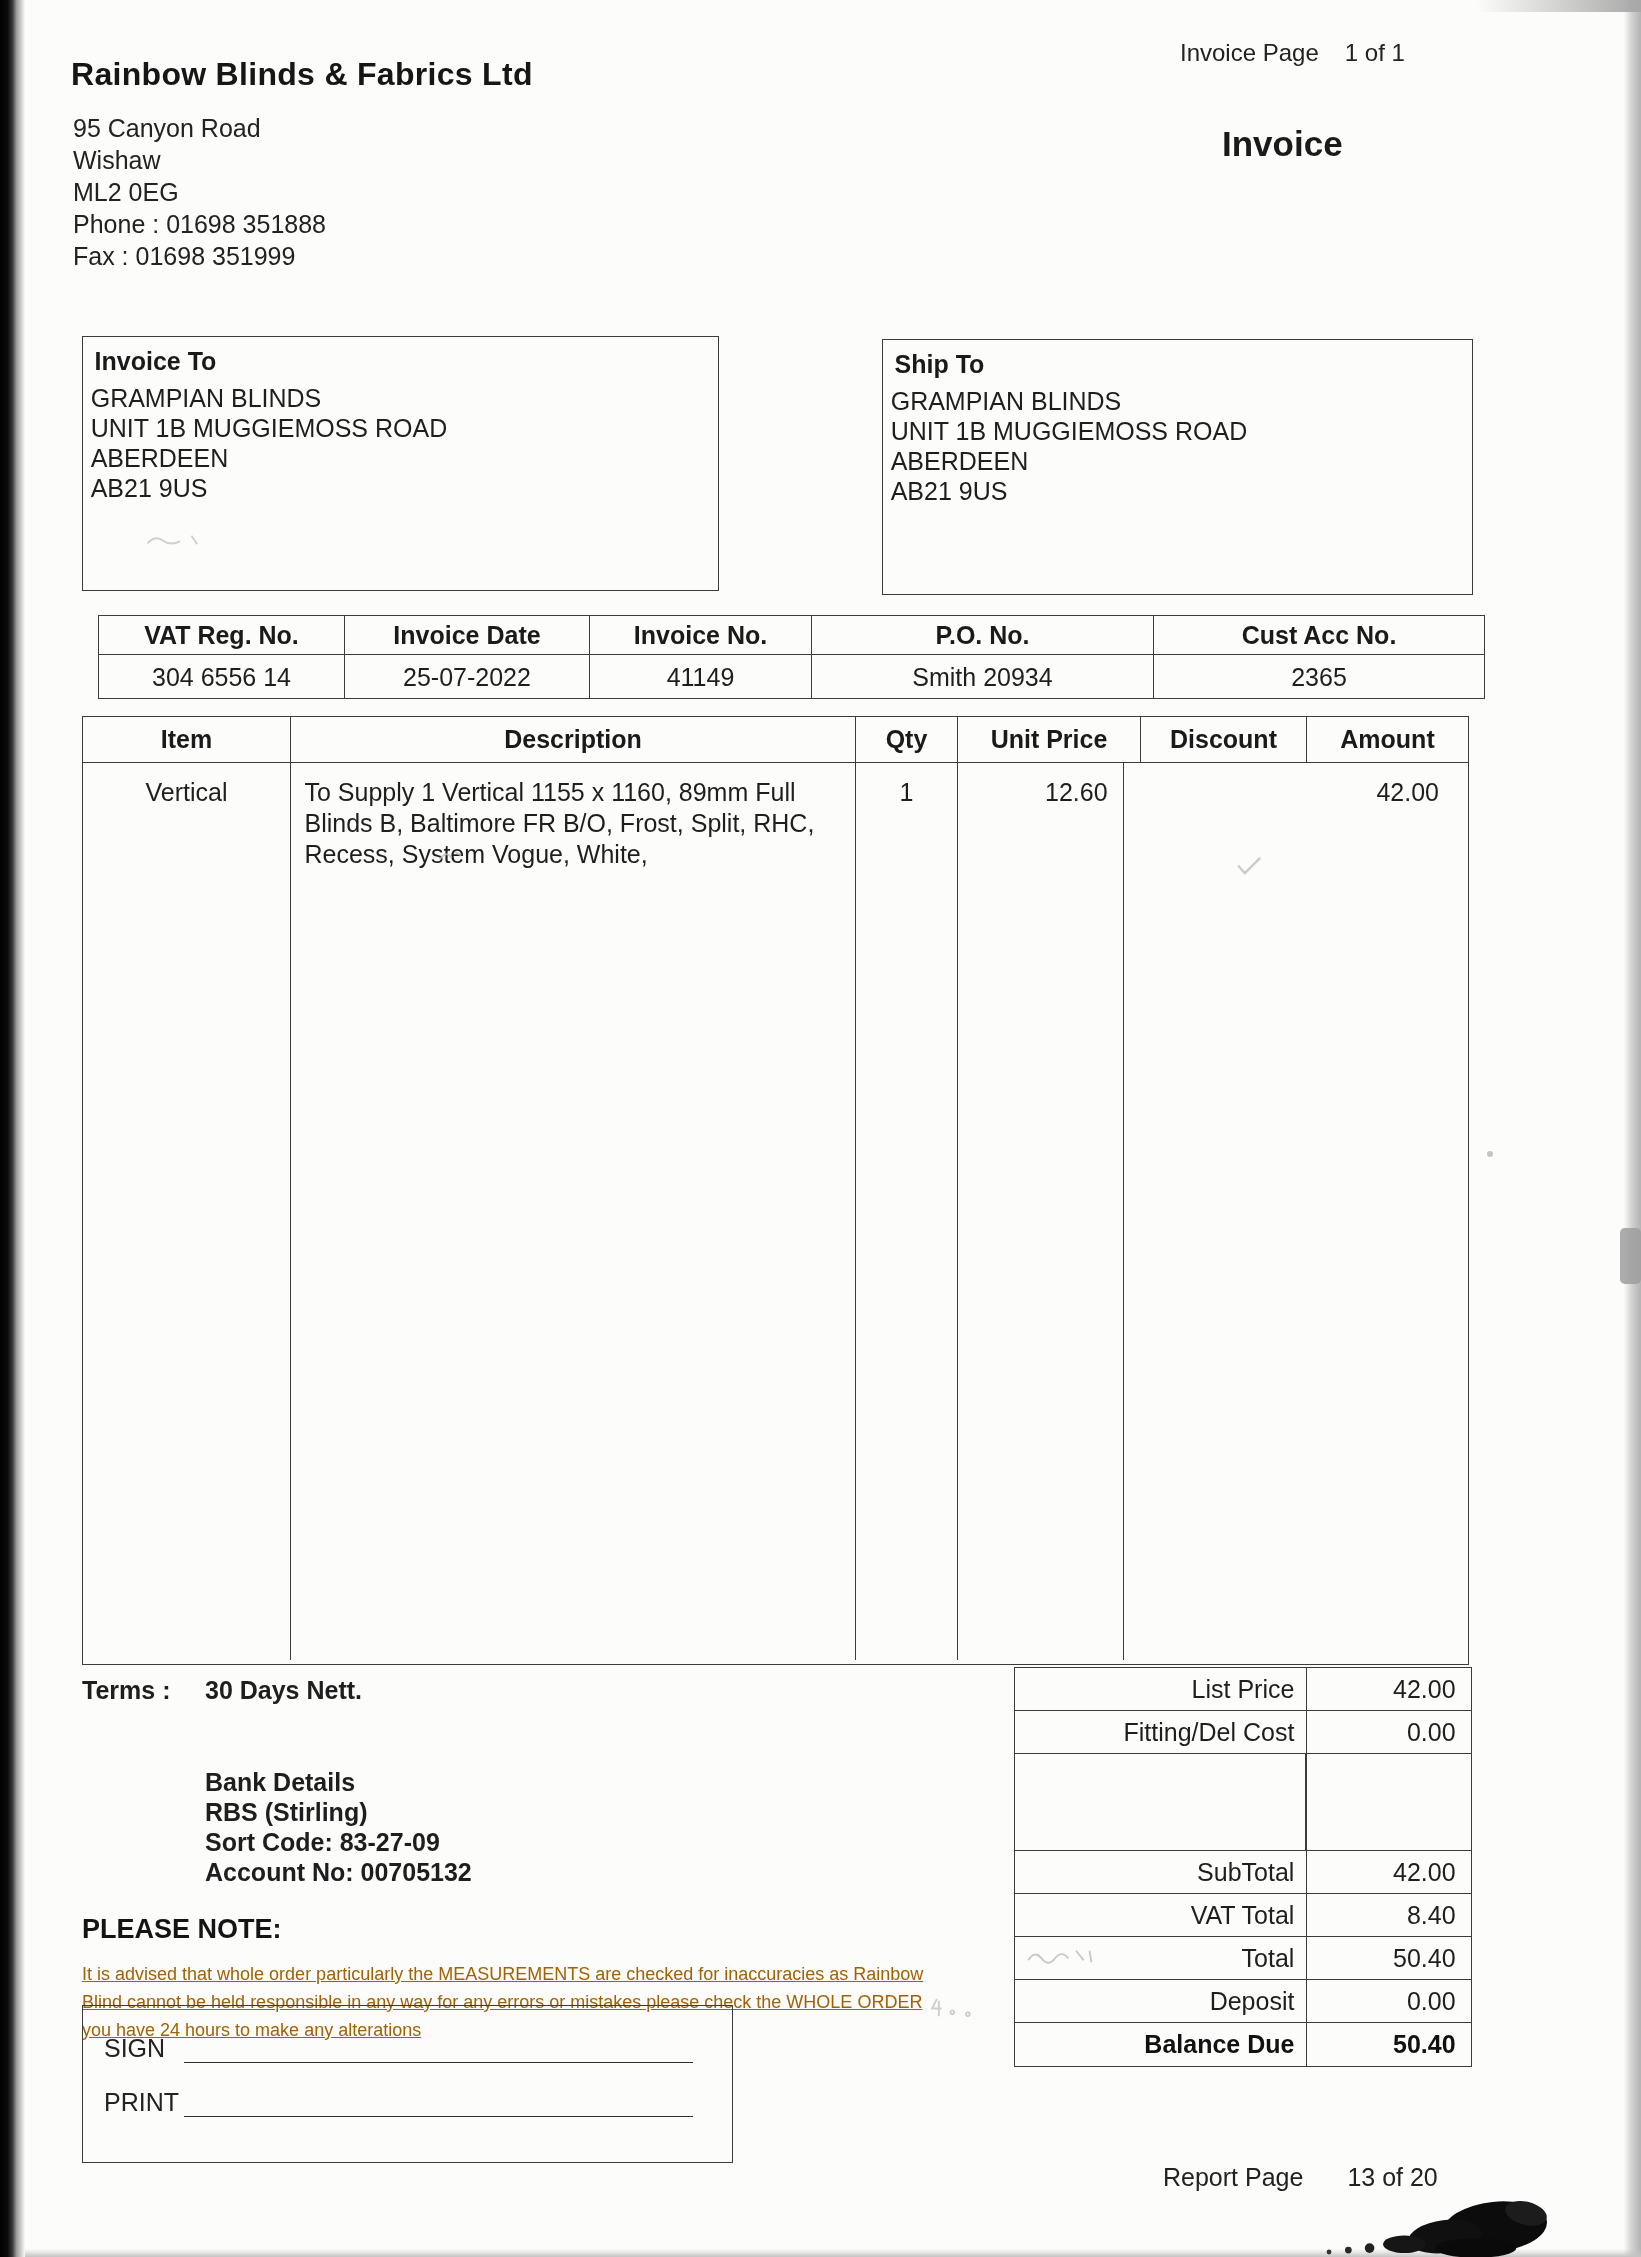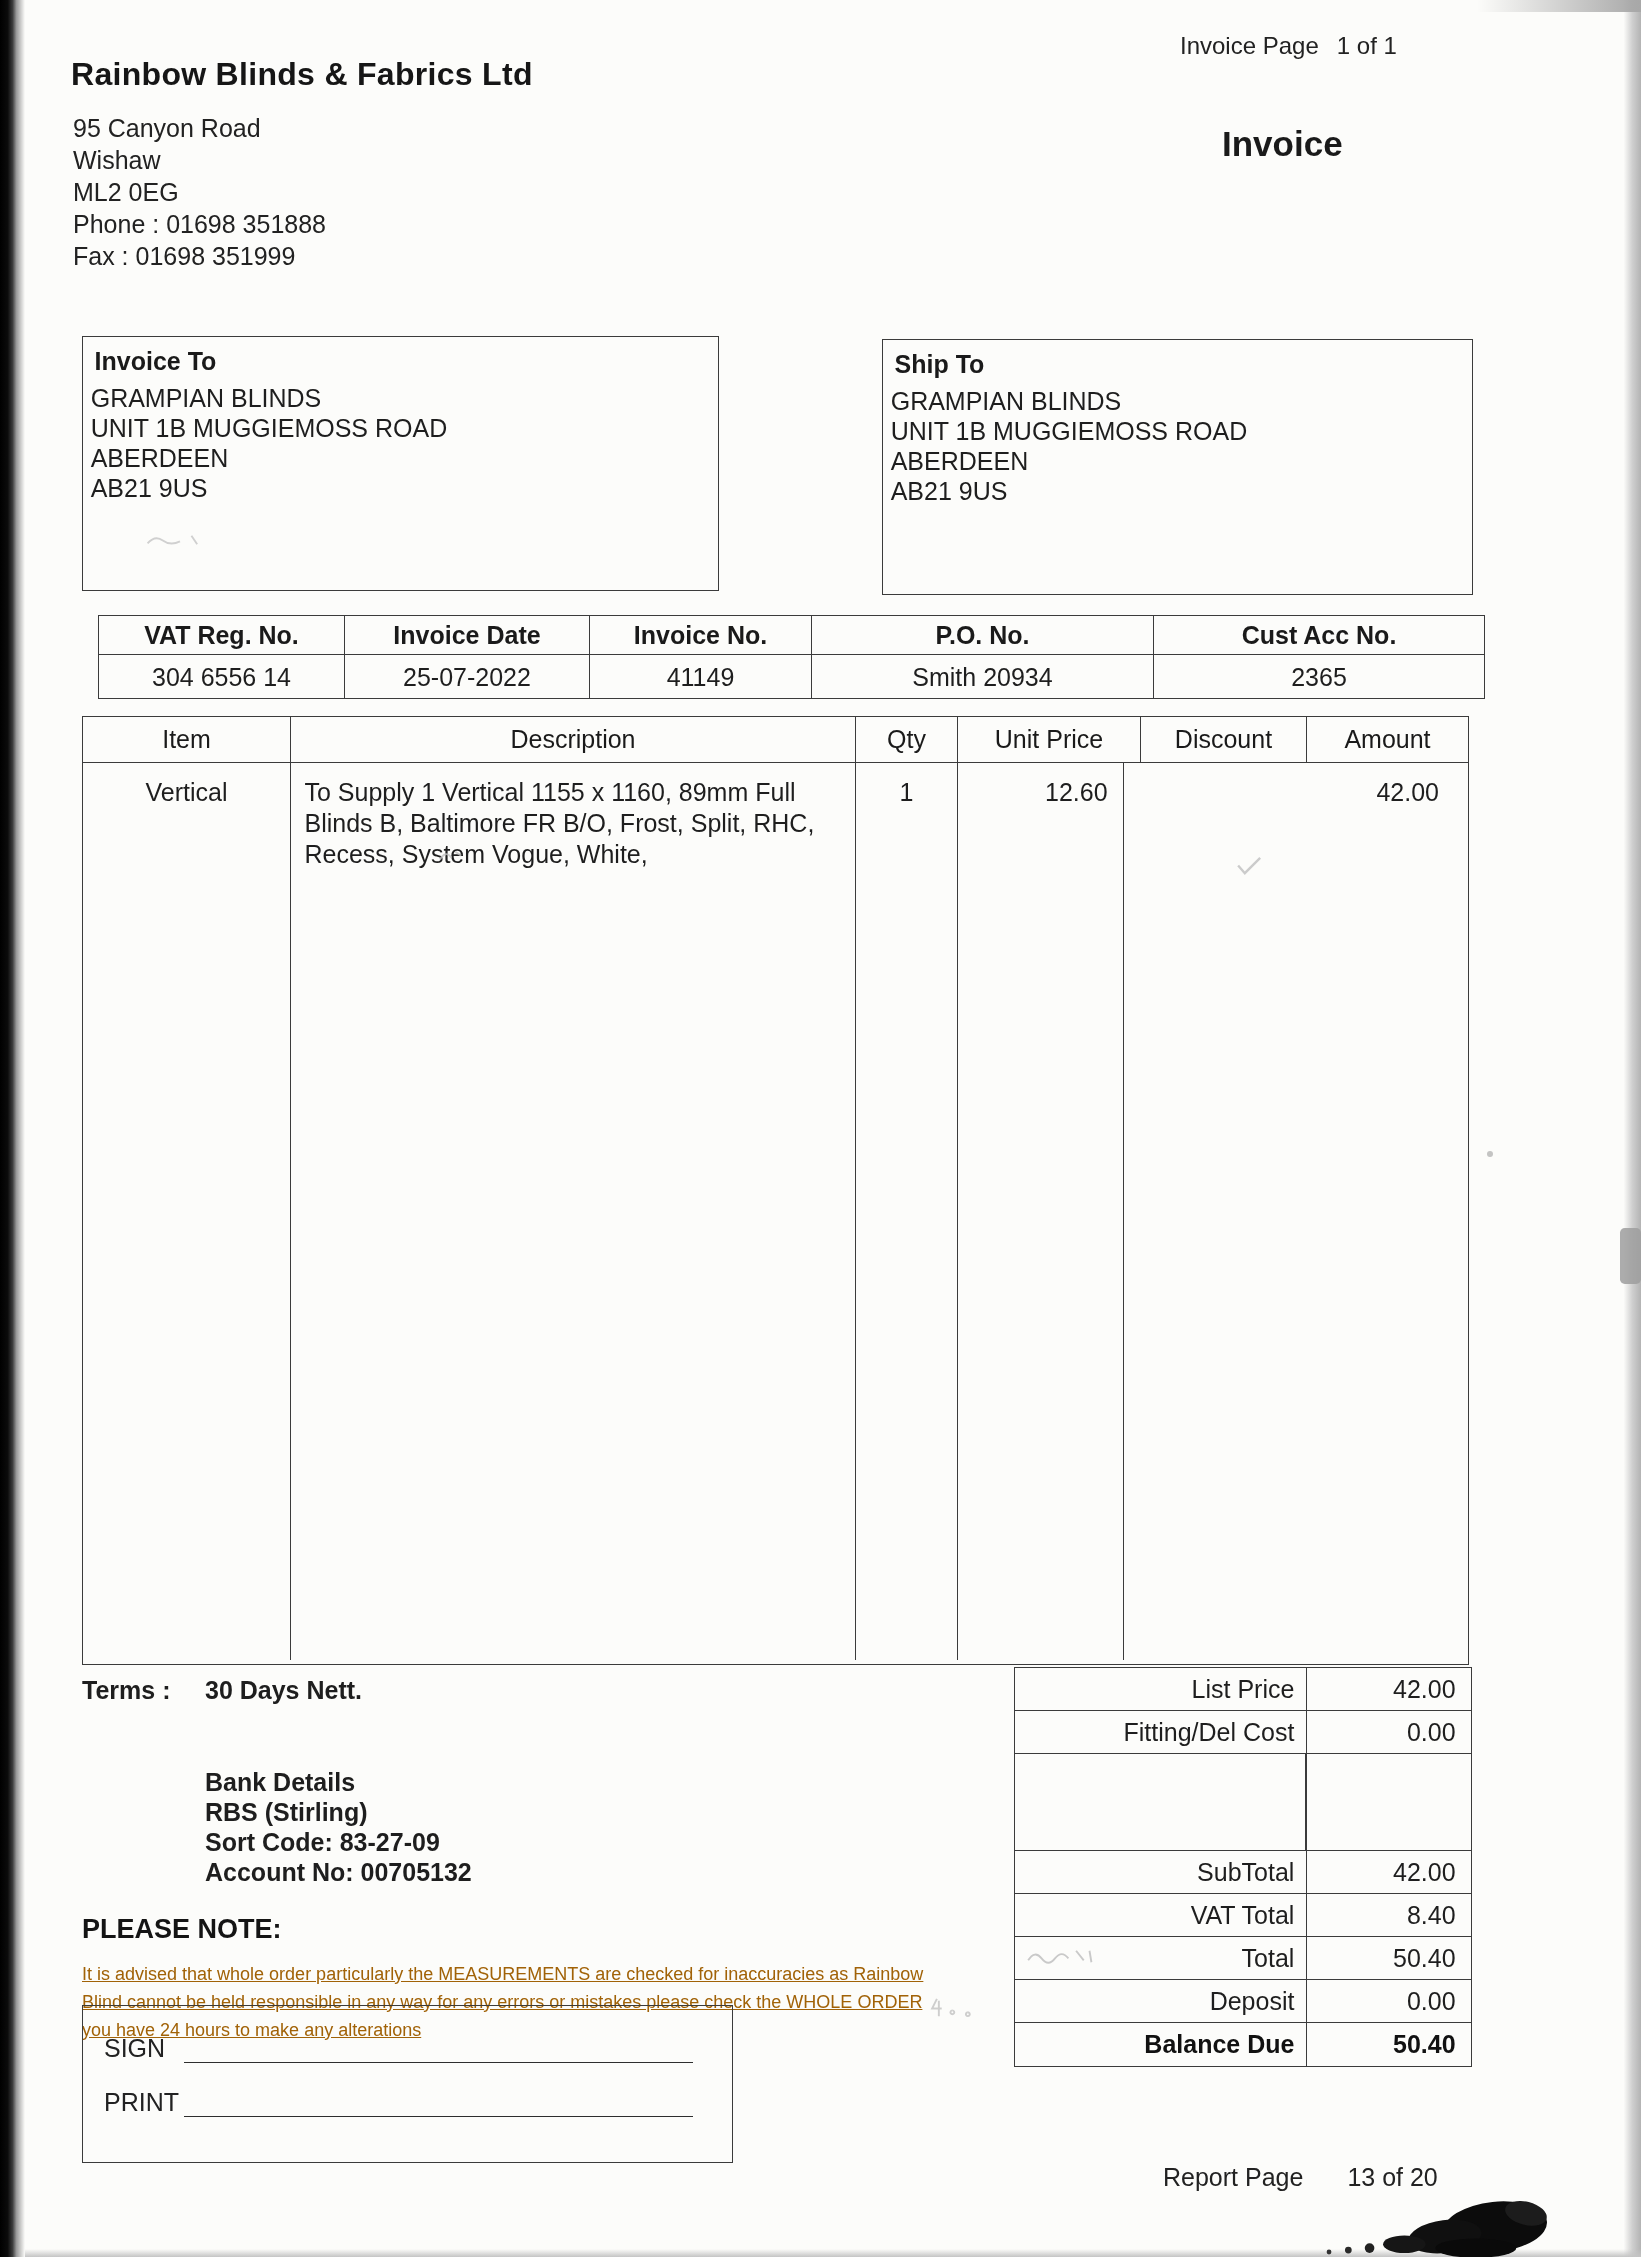--- a/index.html
+++ b/index.html
@@ -16,21 +16,21 @@
   .scan-right { position:absolute; right:0; top:0; bottom:0; width:17.4px;
     background:linear-gradient(to left,#b3b3b3 0,#cfcfcf 8.7px,rgba(252,252,250,0) 17.4px); }
   .scan-top-right { position:absolute; right:0; top:0; width:164px; height:11.6px;
     background:linear-gradient(to right,rgba(205,205,205,0),#a8a8a8); }
   .scan-bottom { position:absolute; left:25px; right:0; bottom:0; height:7.7px;
     background:linear-gradient(to top,#c4c4c4,rgba(252,252,250,0)); }
   .scan-right-blotch { position:absolute; right:0; top:1228px; width:21px; height:56px;
     background:#9d9d9d; border-radius:4.8px; opacity:.85; }
 
   
-  .invoice-page-row { position:absolute; left:1180px; top:32px; font-size:24px; display:flex; gap:18px; color:#222; }
+  .invoice-page-row { position:absolute; left:1180px; top:39px; font-size:24px; display:flex; gap:26px; color:#222; }
   .company-name { position:absolute; left:71px; top:56px; font-size:32px; font-weight:bold; letter-spacing:0.3px; color:#161616; }
   .company-address { position:absolute; left:73px; top:112px; font-size:25px; line-height:32px; color:#222; }
   .invoice-title { position:absolute; left:1222px; top:124px; font-size:35px; font-weight:bold; color:#1a1a1a; }
 
   
   .addr-box { position:absolute; border:1.9px solid #3b3b3b; }
   .invoice-to { left:82px; top:336px; width:637px; height:255px; }
   .ship-to    { left:882px; top:339px; width:591px; height:256px; }
   .addr-label { font-size:25px; font-weight:bold; padding:9.7px 0 0 11.6px; color:#1a1a1a; }
   .addr-lines { font-size:25px; line-height:30px; padding:7.7px 0 0 7.7px; }
@@ -39,21 +39,21 @@
   .meta-table { position:absolute; left:98px; top:615px; width:1387px; display:flex; border:1.9px solid #3b3b3b; background:#fff0; }
   .meta-col { flex-shrink:0; }
   .meta-col:not(:first-child){ border-left:1.9px solid #3b3b3b; }
   .meta-col.grow { flex:1; }
   .meta-head { height:39px; border-bottom:1.9px solid #3b3b3b; font-weight:bold; font-size:25px; text-align:center; padding-top:4.8px; color:#1a1a1a; }
   .meta-val  { height:43px; font-size:25px; text-align:center; padding-top:7.7px; }
 
   
   .items-table { position:absolute; left:82px; top:716px; width:1387px; height:949px; border:1.9px solid #3b3b3b; }
   .items-header { display:flex; height:46px; border-bottom:1.9px solid #3b3b3b; }
-  .items-header .cell { font-weight:normal; font-size:25px; text-align:center; padding-top:7.7px; color:#1a1a1a; }
+  .items-header .cell { font-weight:bold; font-size:25px; text-align:center; padding-top:7.7px; color:#1a1a1a; }
   .items-body { display:flex; height:897px; }
   .items-body .cell { font-size:25px; padding-top:15.4px; }
   .cell:not(:first-child){ border-left:1.9px solid #3b3b3b; }
   .c-item { width:207px; flex-shrink:0; }
   .c-desc { width:565px; flex-shrink:0; }
   .c-qty  { width:102px; flex-shrink:0; }
   .c-price{ width:183px; flex-shrink:0; }
   .c-disc { width:166px; flex-shrink:0; }
   .c-amt  { flex:1; }
   .items-body .c-item { text-align:center; }

